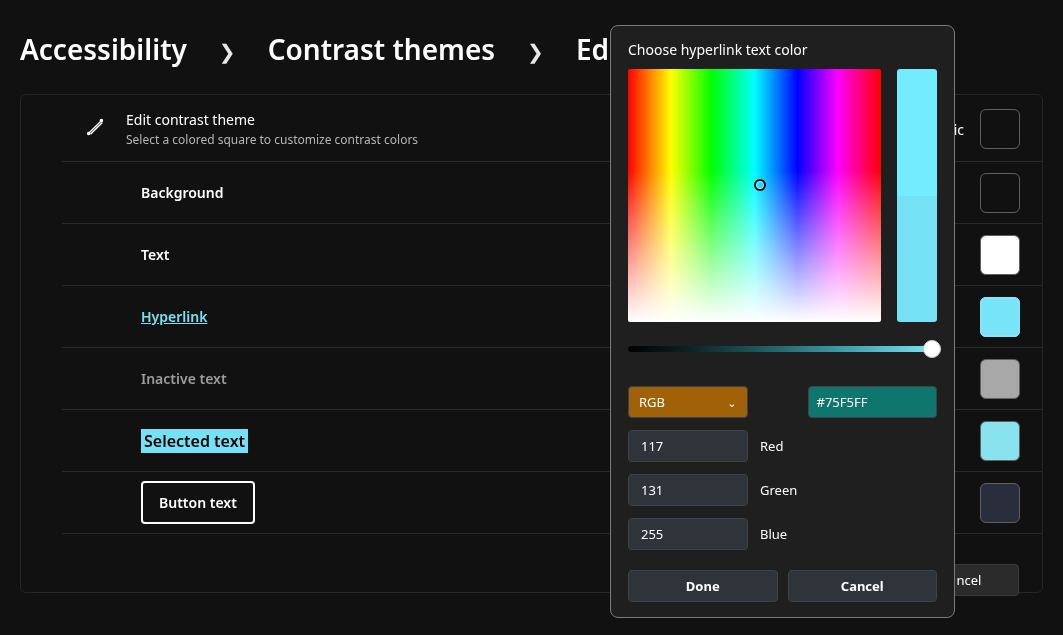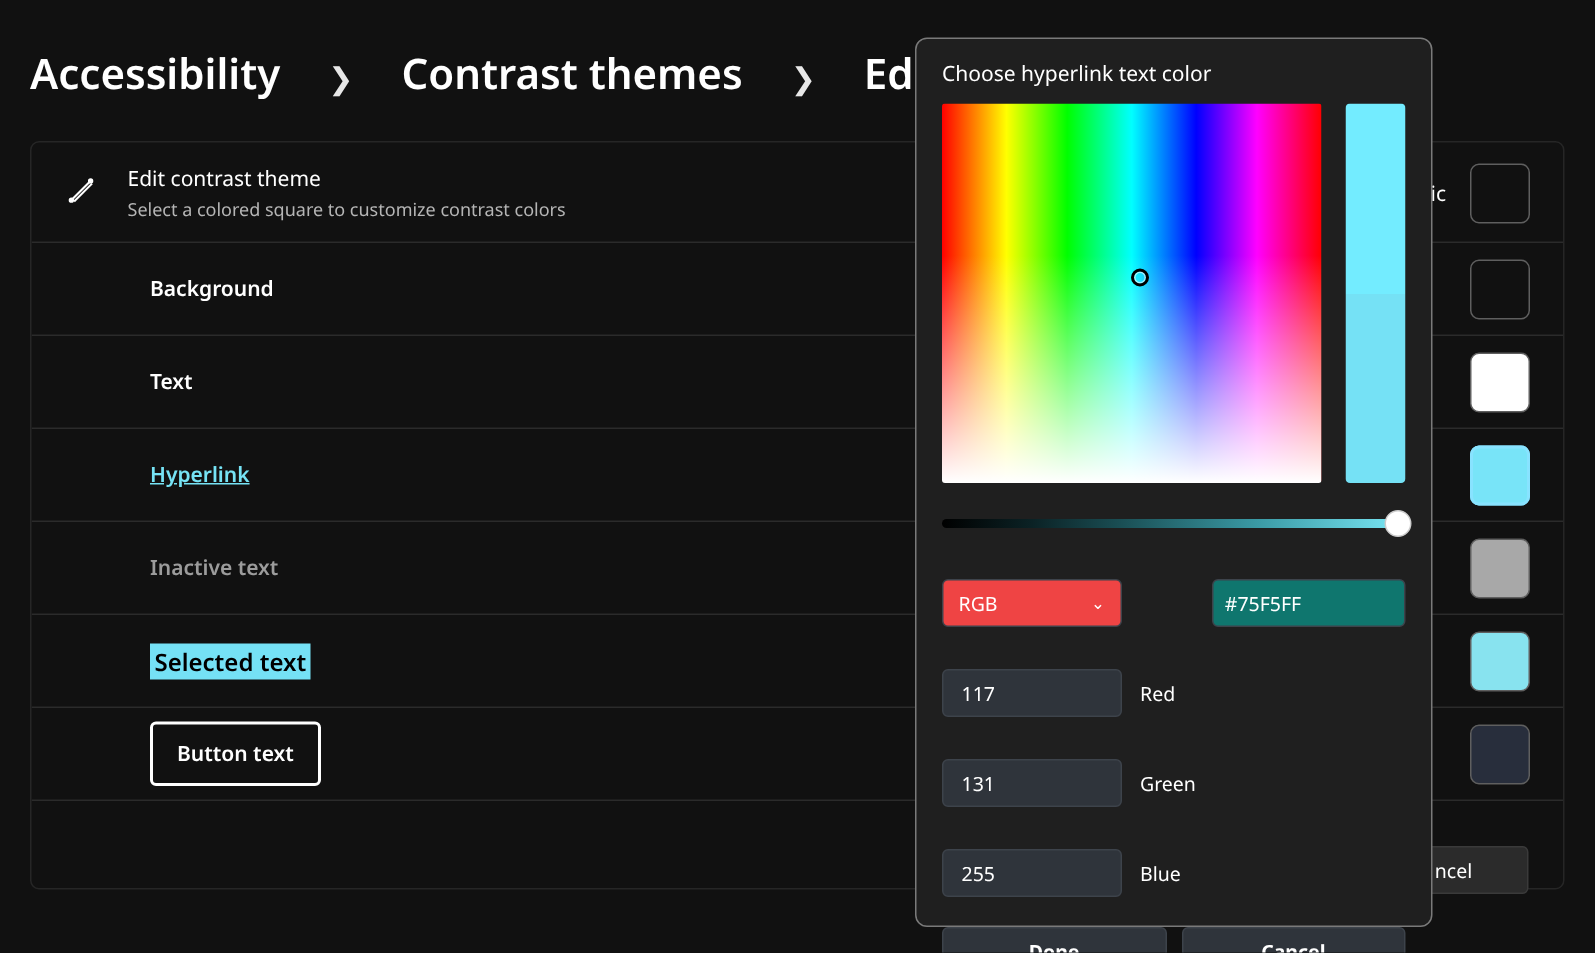--- a/index.html
+++ b/index.html
@@ -3,21 +3,21 @@
 <meta charset="utf-8">
 <style>
   * { box-sizing: border-box; margin: 0; padding: 0; }
   html, body { width: 1063px; height: 635px; background: #111111; color: #fff; font-family: "Segoe UI", system-ui, sans-serif; overflow: hidden; }
   body { position: relative; }
 
   .breadcrumb { display: flex; align-items: center; gap: 32px; padding: 30px 20px 26px 20px; font-size: 28px; font-weight: 600; }
   .breadcrumb .crumb { white-space: nowrap; }
   .breadcrumb .chev { font-size: 20px; font-weight: 400; opacity: 0.9; margin-top:4px;}
 
-  .panel { margin: 0 20px 0 20px; border: 1px solid #262626; border-radius: 6px; overflow: hidden; }
+  .panel { margin: 0 20px 0 20px; border: 1px solid #262626; border-radius: 6px; overflow: hidden; padding-left: 41px; }
 
   .edit-header { display: flex; align-items: center; gap: 20px; padding: 14px 22px 12px 22px; border-bottom: 1px solid #2b2b2b; }
   .edit-header .icon svg { width: 22px; height: 22px; }
   .edit-header .titles .t1 { font-size: 14px; }
   .edit-header .titles .t2 { font-size: 12px; color: #b5b5b5; margin-top: 2px; }
   .right-side { margin-left: auto; display: flex; align-items: center; gap: 16px; }
   .right-side .label { font-size: 14px; }
   .thumb { width: 40px; height: 40px; border: 1px solid #5f5f5f; border-radius: 6px; background: #111; }
 
   .row { display: flex; align-items: center; padding: 0 22px; height: 62px; border-bottom: 1px solid #2b2b2b; }
@@ -55,25 +55,25 @@
   .preview .old { flex:1; background:#73ecff; }
   .preview .new { flex:1; background:#75e1f5; }
 
   .value-slider { margin-top: 24px; position:relative; height:20px; display:flex; align-items:center;}
   .value-track { height:6px; width:300px; border-radius:3px;
     background: linear-gradient(to right, #000 0%, #0b2225 20%, #1a4f55 40%, #3a9aa5 70%, #75e1ef 100%);
   }
   .value-thumb { position:absolute; right:-4px; top:50%; width:18px; height:18px; border-radius:50%; background:#fff; transform:translate(0,-50%); border:1px solid #ccc;}
 
   .controls-row1 { display:flex; gap:60px; margin-top:34px; align-items:center;}
-  .select-box { position:relative; width:120px; height:32px; background:#ef4444; border:1px solid #3d434b; border-radius:4px; display:flex; align-items:center; padding:0 10px; font-size:13px;}
+  .select-box { position:relative; width:120px; height:32px; background:#a16207; border:1px solid #3d434b; border-radius:4px; display:flex; align-items:center; padding:0 10px; font-size:13px;}
   .select-box .chev2 { margin-left:auto; font-size:11px;}
   .hex-box { width:130px; height:32px; background:#0f766e; border:1px solid #3d434b; border-radius:4px; display:flex; align-items:center; padding:0 8px; font-size:13px; color:#fff;}
 
-  .channel { display:flex; align-items:center; gap:12px; margin-top:28px;}
+  .channel { display:flex; align-items:center; gap:12px; margin-top:12px;}
   .channel .num-box { width:120px; height:32px; background:#2f343b; border:1px solid #3d434b; border-radius:4px; display:flex; align-items:center; padding:0 12px; font-size:13px;}
   .channel .lbl { font-size:13px;}
 
   .dialog-buttons { display:flex; gap:10px; margin-top:20px;}
   .dlg-btn { flex:1; height:32px; background:#2f343b; border:1px solid #3d434b; border-radius:4px; font-size:13px; color:#fff; display:flex; align-items:center; justify-content:center; cursor:pointer;font-weight:bold;}
 
   
   .sw-bg-row { background:#111; }
   .sw-white { background:#fff; border-color:#bcbcbc;}
   .sw-cyan { background:#78e4f8; }

